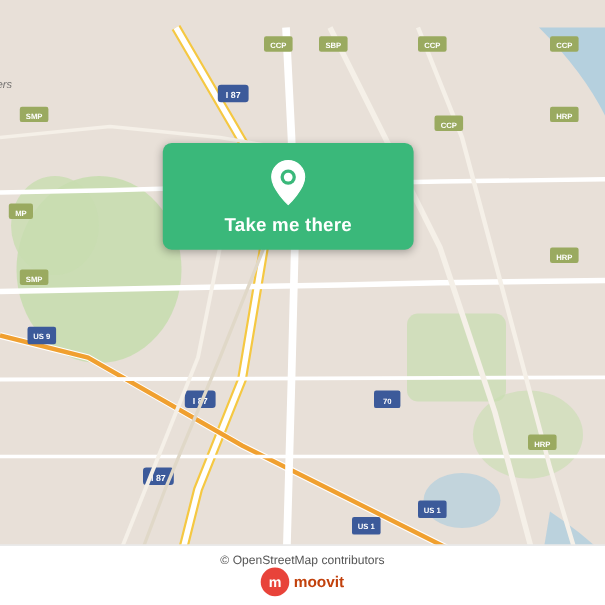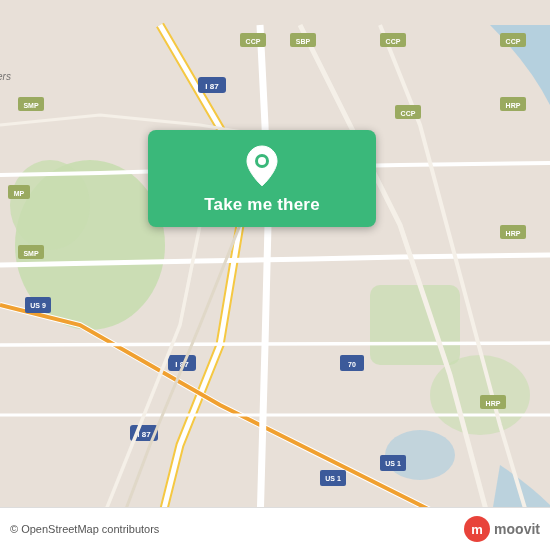--- a/index.html
+++ b/index.html
@@ -61,20 +61,21 @@
       position: absolute;
       bottom: 0;
       left: 0;
       width: 100%;
       background-color: #fff;
       padding: 8px 10px 8px 10px;
       display: flex;
       align-items: center;
       justify-content: space-between;
       border-top: 1px solid #ddd;
+      flex-direction: column;
     }
 
     #info-bar .attribution {
       font-size: 11px;
       color: #555;
     }
 
     #info-bar .address-text {
       font-size: 13px;
       color: #222;
@@ -100,21 +101,21 @@
       align-items: center;
       justify-content: center;
       color: white;
       font-size: 13px;
       font-weight: bold;
     }
 
     #moovit-logo .logo-text {
       font-size: 14px;
       font-weight: bold;
-      color: #737373;
+      color: #c2410c;
     }
   </style>
 </head>
 <body>
 
 <div id="map-container">
 
   <svg id="map-svg" viewBox="0 0 550 500" xmlns="http://www.w3.org/2000/svg">
 
     <rect width="550" height="500" fill="#e8e0d8"></rect>

